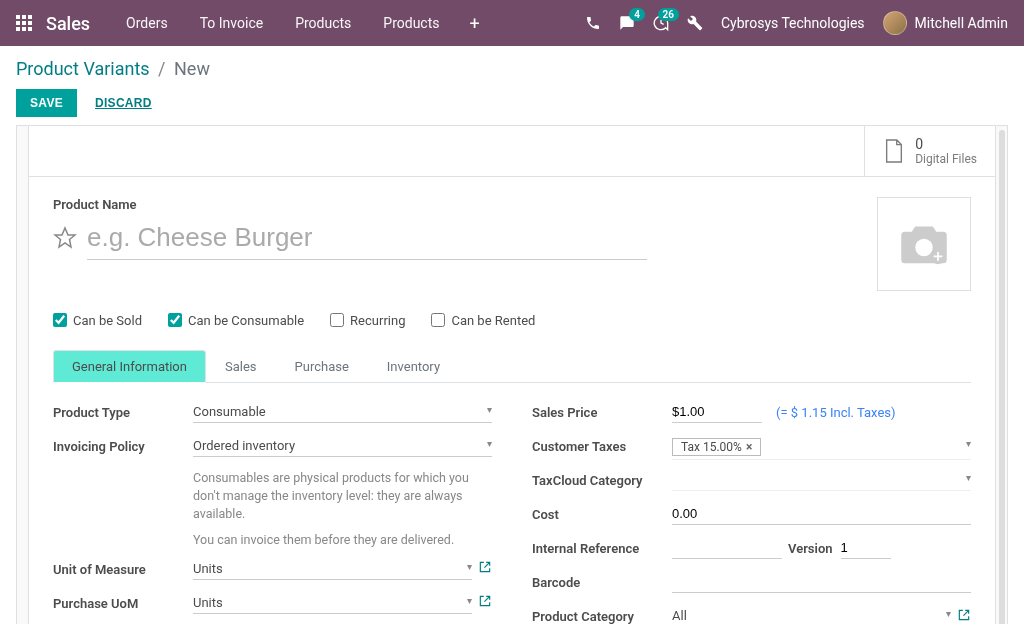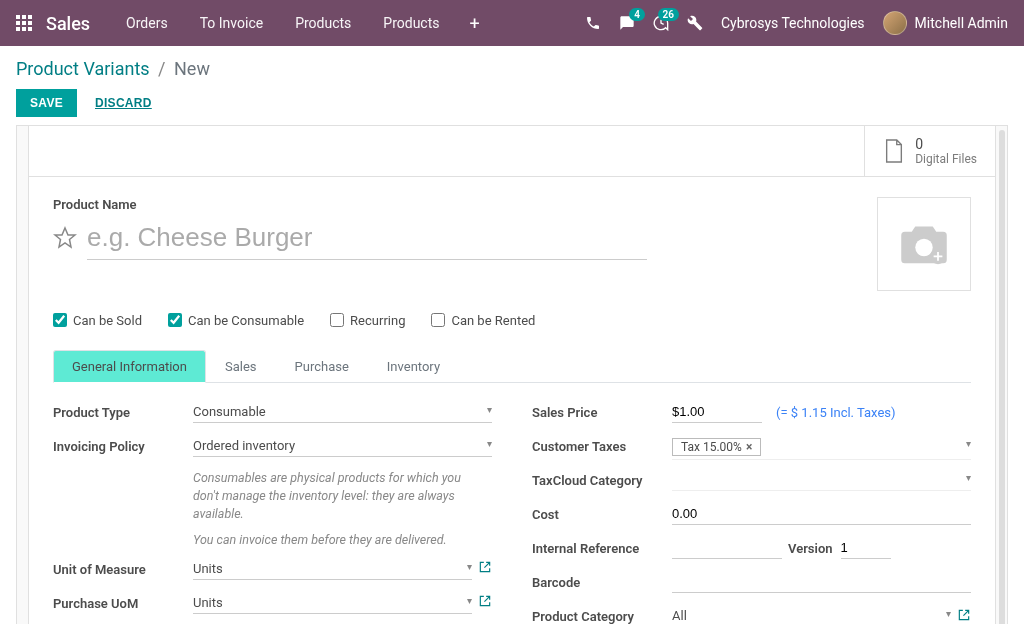--- a/index.html
+++ b/index.html
@@ -55,21 +55,21 @@
 .tab { padding: 8px 18px; font-size: 13px; color: #6c757d; cursor: pointer; border: 1px solid transparent; border-bottom: none; margin-bottom: -1px; }
 .tab.active { color: #4c4c4c; border-color: #dee2e6; border-bottom: 1px solid #fff; background: #5eead4; border-radius: 3px 3px 0 0; }
 .tab-content { padding: 18px 0 0; display: flex; gap: 40px; }
 .col { flex: 1; }
 .field-row { display: flex; align-items: flex-start; margin-bottom: 8px; min-height: 26px; }
 .field-row .flabel { width: 140px; font-size: 13px; font-weight: 600; color: #4c4c4c; padding-top: 4px; }
 .field-row .fvalue { flex: 1; display: flex; align-items: center; gap: 6px; }
 .sel { flex: 1; border: none; border-bottom: 1px solid #ccc; padding: 3px 0; font-size: 13px; background: transparent; cursor: pointer; position: relative; }
 .sel::after { content: '▾'; float: right; color: #888; font-size: 10px; }
 .txt-input { flex: 1; border: none; border-bottom: 1px solid #ccc; padding: 3px 0; font-size: 13px; outline: none; }
-.help-text { font-size: 12.5px; color: #888; font-style: italic; margin: 4px 0 8px 140px; line-height: 1.45; max-width: 280px; }
+.help-text { font-size: 12.5px; color: #888; margin: 4px 0 8px 140px; line-height: 1.45; max-width: 280px; }
 .ext-link { cursor: pointer; }
 .ext-link svg { width: 14px; height: 14px; stroke: #017e84; fill: none; stroke-width: 2; }
 .tax-note { font-size: 13px; color: #3b82f6; margin-left: 8px; }
 .tag { display: inline-flex; align-items: center; gap: 4px; border: 1px solid #bbb; border-radius: 0; padding: 1px 8px; font-size: 12px; background: #fff; }
 .tag .x { cursor: pointer; font-weight: bold; color: #666; }
 .price-row { display: flex; align-items: center; }
 .version-group { display: flex; align-items: center; gap: 8px; }
 .version-group .vl { font-size: 13px; font-weight: 600; }
 </style>
 </head>

